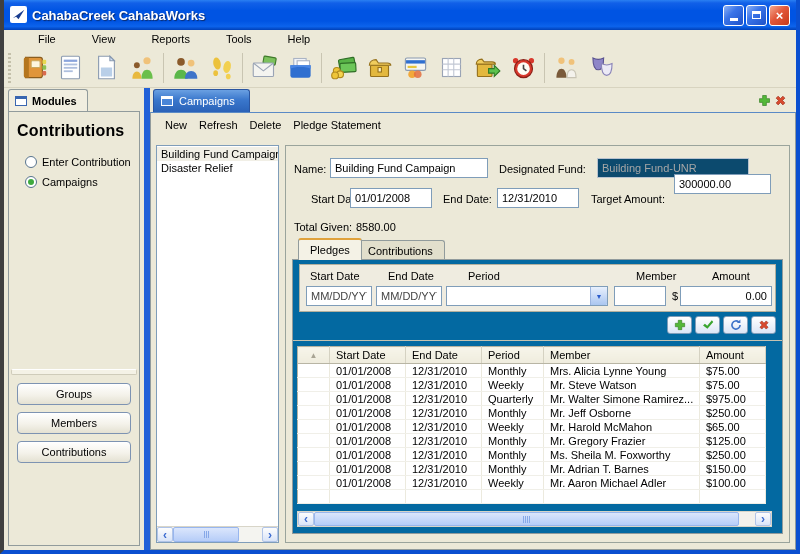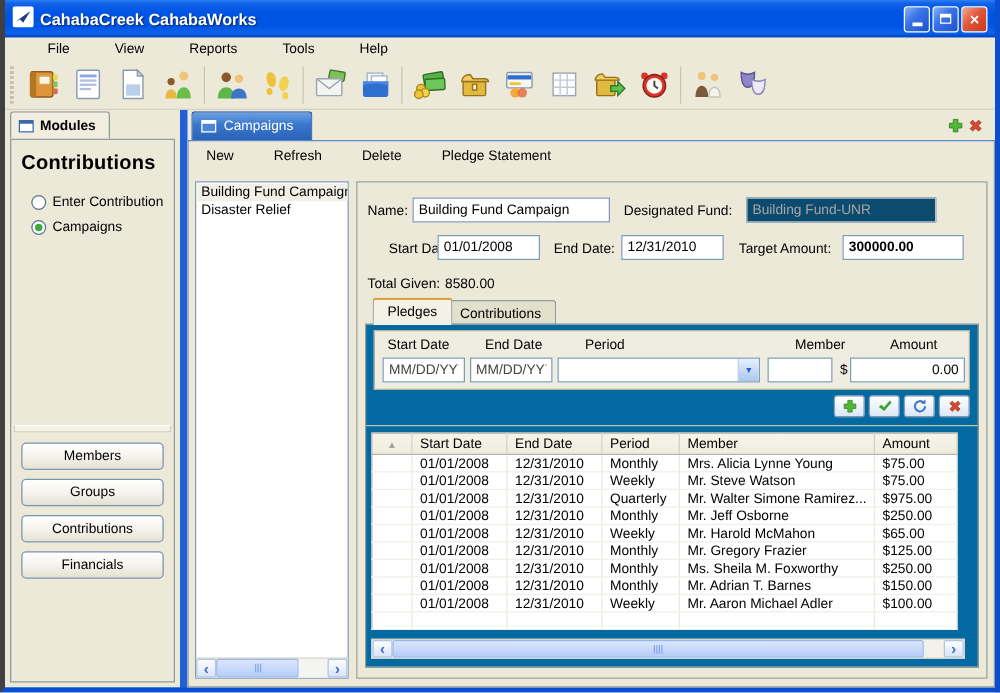--- a/index.html
+++ b/index.html
@@ -51,21 +51,21 @@
   
   .main-tabrow { height:24px; display:flex; align-items:flex-end; padding:0 8px 0 3px; }
   .camp-tab { height:23px; display:flex; align-items:center; gap:6px; padding:0 14px 0 7px; color:#fff;
               background:linear-gradient(180deg,#6aa0e2 0%,#3a77cc 45%,#2a62b8 100%);
               border:1px solid #2a55a0; border-bottom:none; border-radius:3px 3px 0 0; }
   .tab-spacer { flex:1; }
   .mini-ico { width:16px; height:16px; display:flex; align-items:center; justify-content:center; margin-bottom:4px; }
   .mini-ico svg { width:15px; height:15px; }
   
   .main-panel { flex:1; position:relative; border:1px solid #919b9c; border-top:1px solid #5a8ac6; background:#ece9d8; }
-  .actionbar { height:24px; display:flex; align-items:center; gap:32px; padding-left:14px; }
+  .actionbar { height:24px; display:flex; align-items:center; gap:12px; padding-left:14px; }
   
   .camp-list { position:absolute; left:5px; top:32px; bottom:6px; width:123px; background:#fff; border:1px solid #7f9db9;
                display:flex; flex-direction:column; }
   .camp-items { flex:1; padding-top:1px; }
   .camp-item { padding:1px 4px; white-space:nowrap; overflow:hidden; }
   .camp-item.sel { background:#f1efe6; }
   
   .hscroll { height:16px; display:flex; align-items:stretch; background:#f2f1ec; border-top:1px solid #d8d5c8; }
   .sb-btn { width:16px; display:flex; align-items:center; justify-content:center; color:#3b6bd0; font-weight:bold; font-size:12px;
             background:linear-gradient(180deg,#fdfdfd,#d9e4f8); border:1px solid #b0c4e8; border-radius:2px; }
@@ -284,24 +284,23 @@
           <span class="radio"></span>
           <span>Enter Contribution</span>
         </div>
         <div class="radio-row">
           <span class="radio checked"></span>
           <span>Campaigns</span>
         </div>
         <div class="mod-spacer"></div>
         <div class="splitter"></div>
         <div class="navbtns">
+          <div class="xp-btn">Groups</div>
           <div class="xp-btn">Members</div>
-          <div class="xp-btn">Groups</div>
           <div class="xp-btn">Contributions</div>
-          <div class="xp-btn">Financials</div>
         </div>
       </div>
     </div>
 
     <div class="maincol">
       <div class="main-tabrow">
         <div class="camp-tab">
           <span class="winglyph lite"></span>
           <span>Campaigns</span>
         </div>
@@ -347,21 +346,21 @@
           <span class="lbl" style="left:8px; top:17px;">Name:</span>
           <input class="inp" style="left: 44px; top: 12px; width: 158px;" value="Building Fund Campaign">
           <span class="lbl" style="left:213px; top:17px;">Designated Fund:</span>
           <input class="inp disabled" style="left: 311px; top: 12px; width: 152px;" value="Building Fund-UNR">
 
           <span class="lbl" style="left:25px; top:47px;">Start Date:</span>
           <input class="inp" style="left: 64px; top: 42px; width: 82px;" value="01/01/2008">
           <span class="lbl" style="left:157px; top:47px;">End Date:</span>
           <input class="inp" style="left: 211px; top: 42px; width: 82px;" value="12/31/2010">
           <span class="lbl" style="left:305px; top:47px;">Target Amount:</span>
-          <input class="inp" style="left: 388px; top: 42px; width: 97px; font-weight: bold;" value="300000.00">
+          <input class="inp" style="left: 388px; top: 28px; width: 97px;" value="300000.00">
 
           <span class="lbl" style="left:8px; top:75px;">Total Given:</span>
           <span class="lbl" style="left:70px; top:75px;">8580.00</span>
 
           <div class="dtab active" style="left:12px; top:92px;">Pledges</div>
           <div class="dtab inactive" style="left:70px; top:94px;">Contributions</div>
 
           <div class="tabcontent">
 
             <div class="entrybox">

